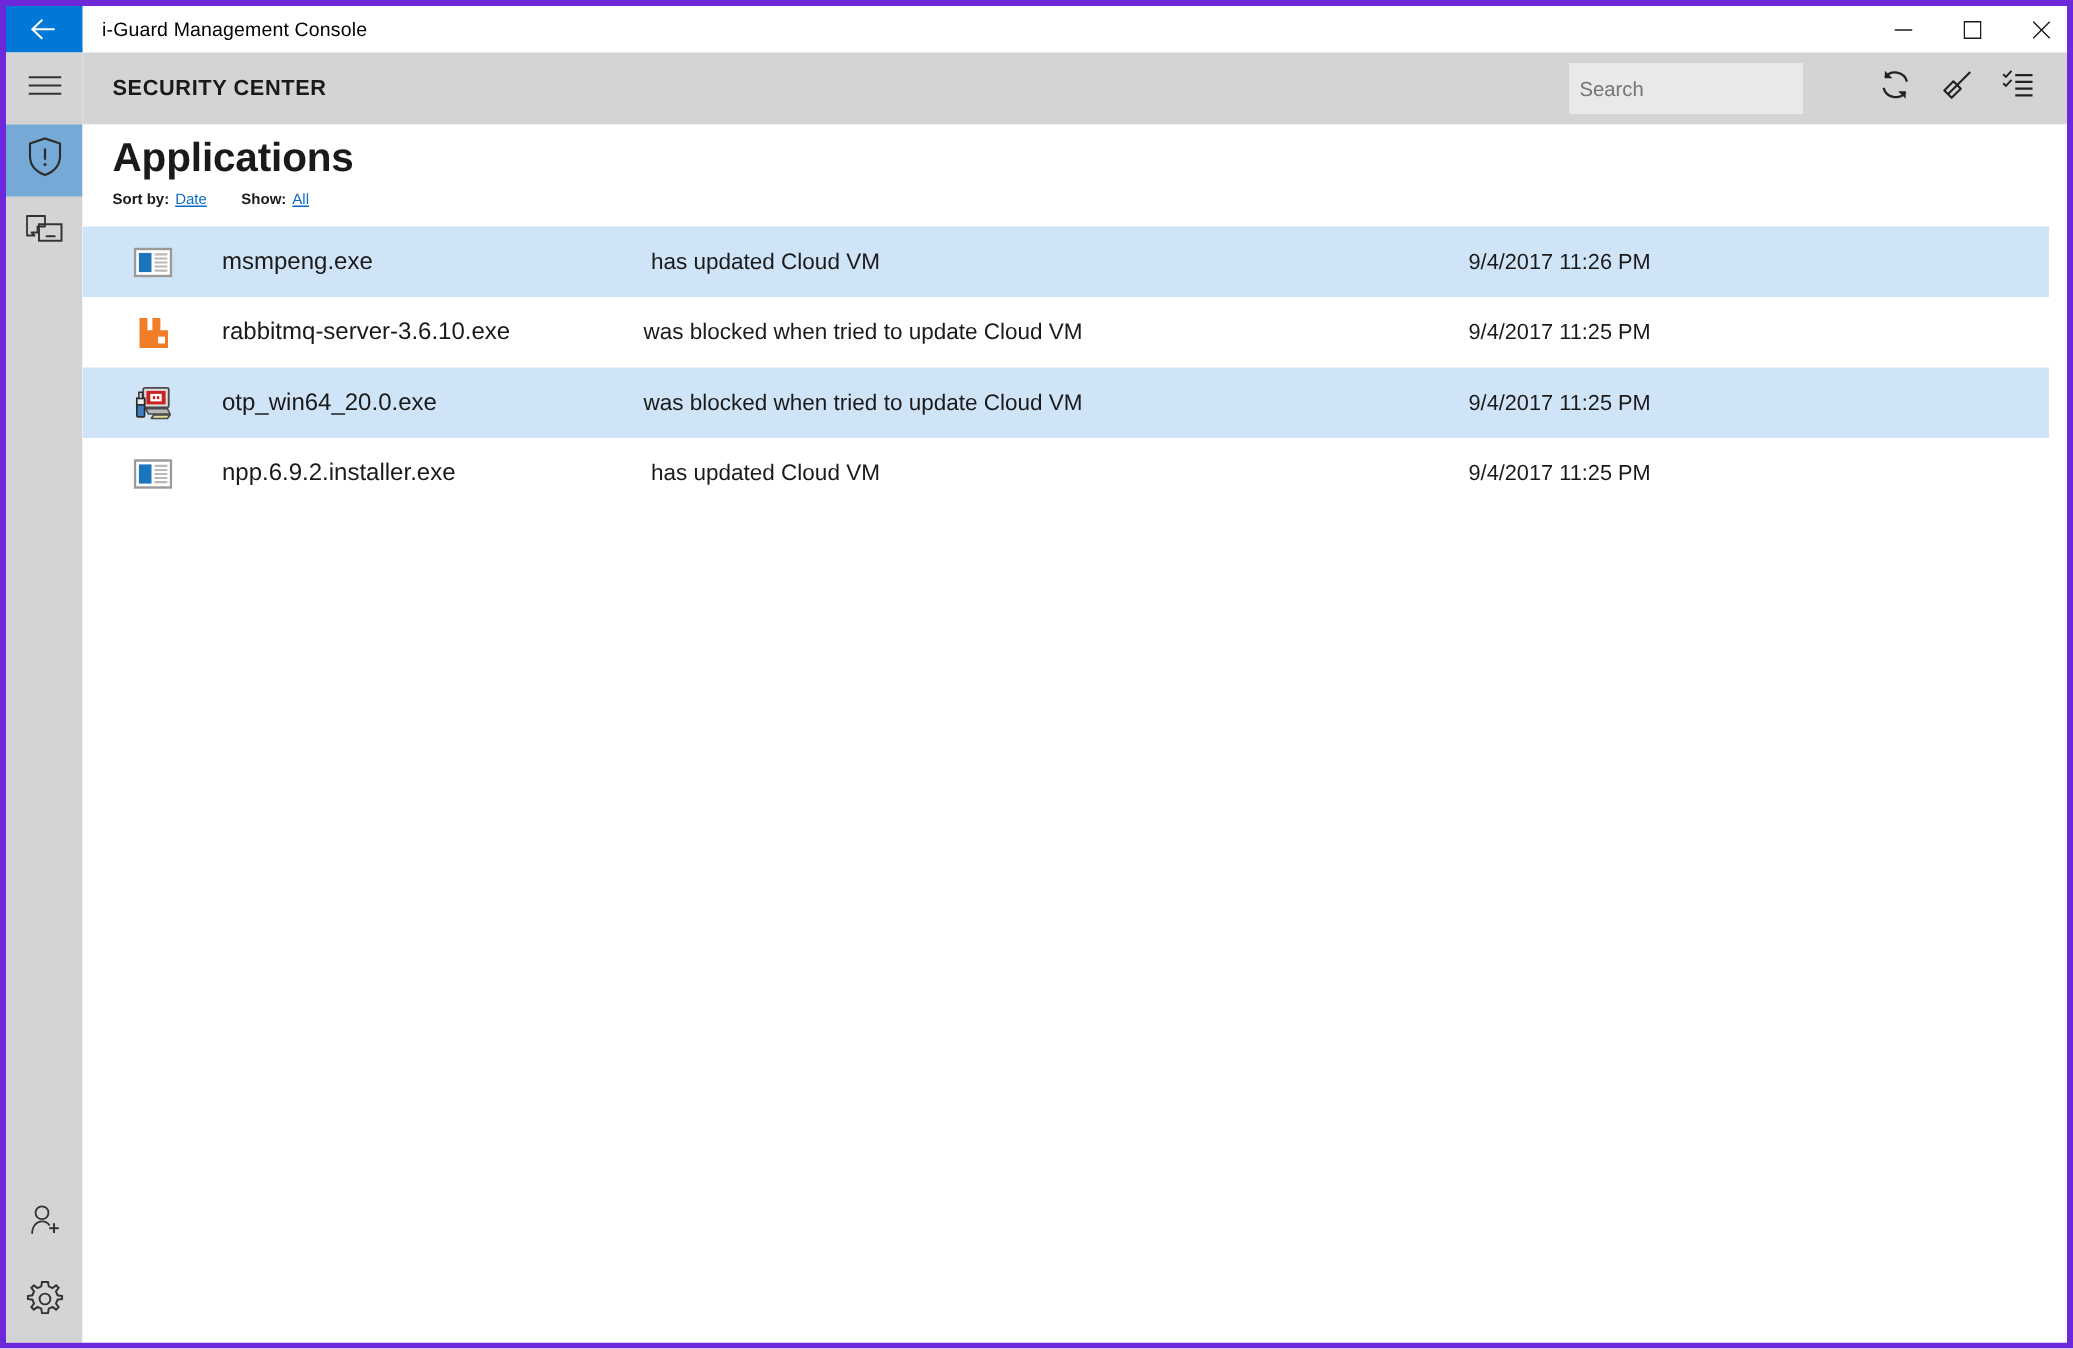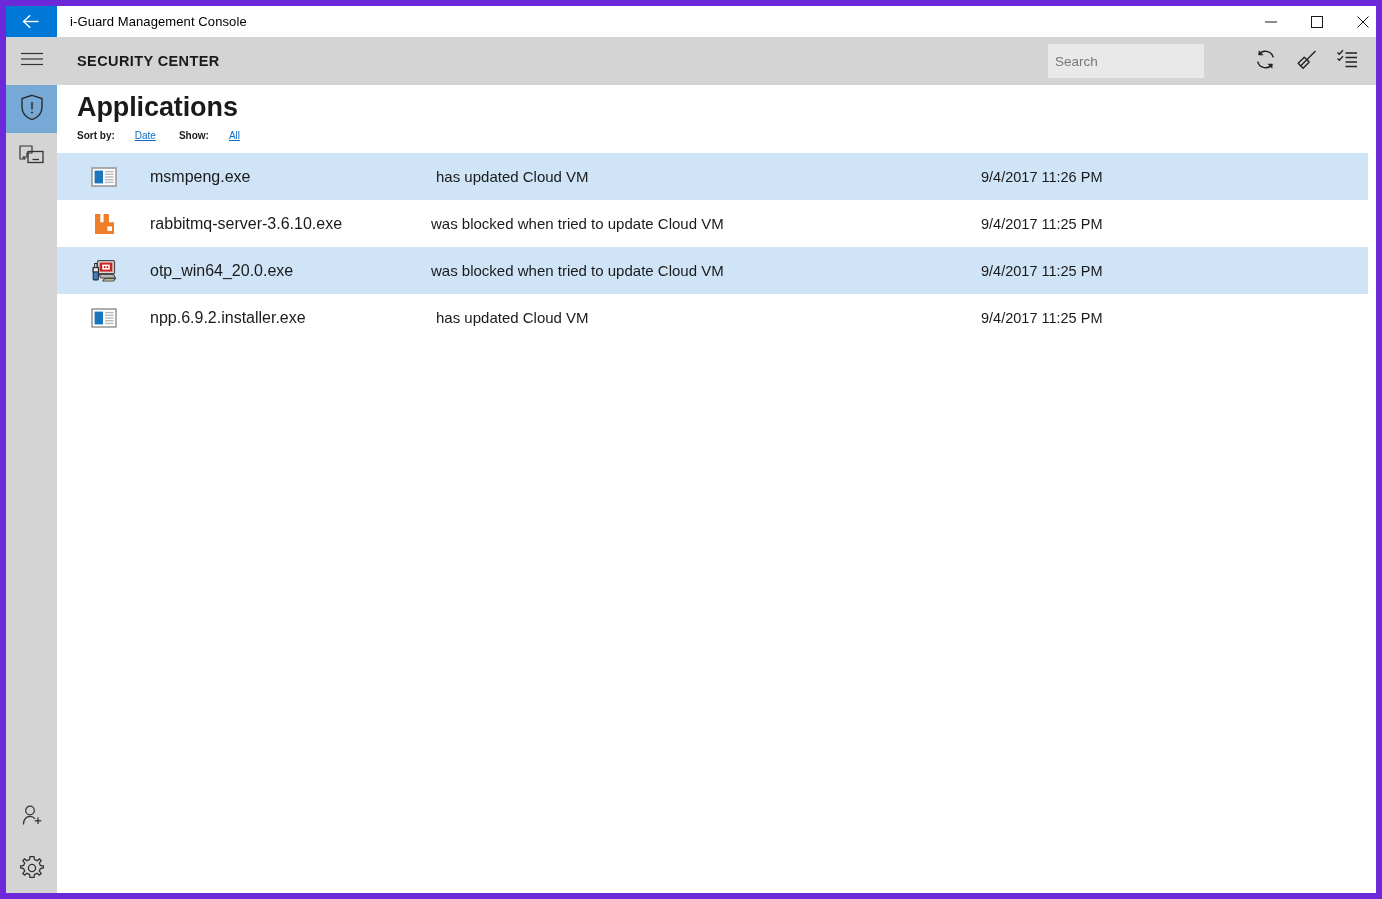--- a/index.html
+++ b/index.html
@@ -14,21 +14,21 @@
     overflow: hidden;
     position: relative;
   }
 
   .app-window {
     position: absolute;
     left: 0; top: 0;
     width: 1382px;
     height: 899px;
     box-sizing: border-box;
-    border: 6px solid #6d28d9;
+    border: 4px solid #6d28d9;
     background: #ffffff;
     overflow: hidden;
   }
 
   
   .titlebar {
     position: absolute;
     left: 0; top: 0;
     width: 1380px;
     height: 31px;
@@ -167,21 +167,21 @@
     font-size: 10px;
     color: #1a1a1a;
     display: flex;
     align-items: center;
   }
   .filter-label { font-weight: bold; }
   .filter-link {
     color: #0a6cc4;
     text-decoration: underline;
     cursor: pointer;
-    margin-left: 20px;
+    margin-left: 4px;
     font-weight: normal;
   }
   .filter-gap { width: 23px; display: inline-block; }
 
   
   .app-list {
     margin-top: 12px;
     width: 1311px;
   }
   .app-row {

